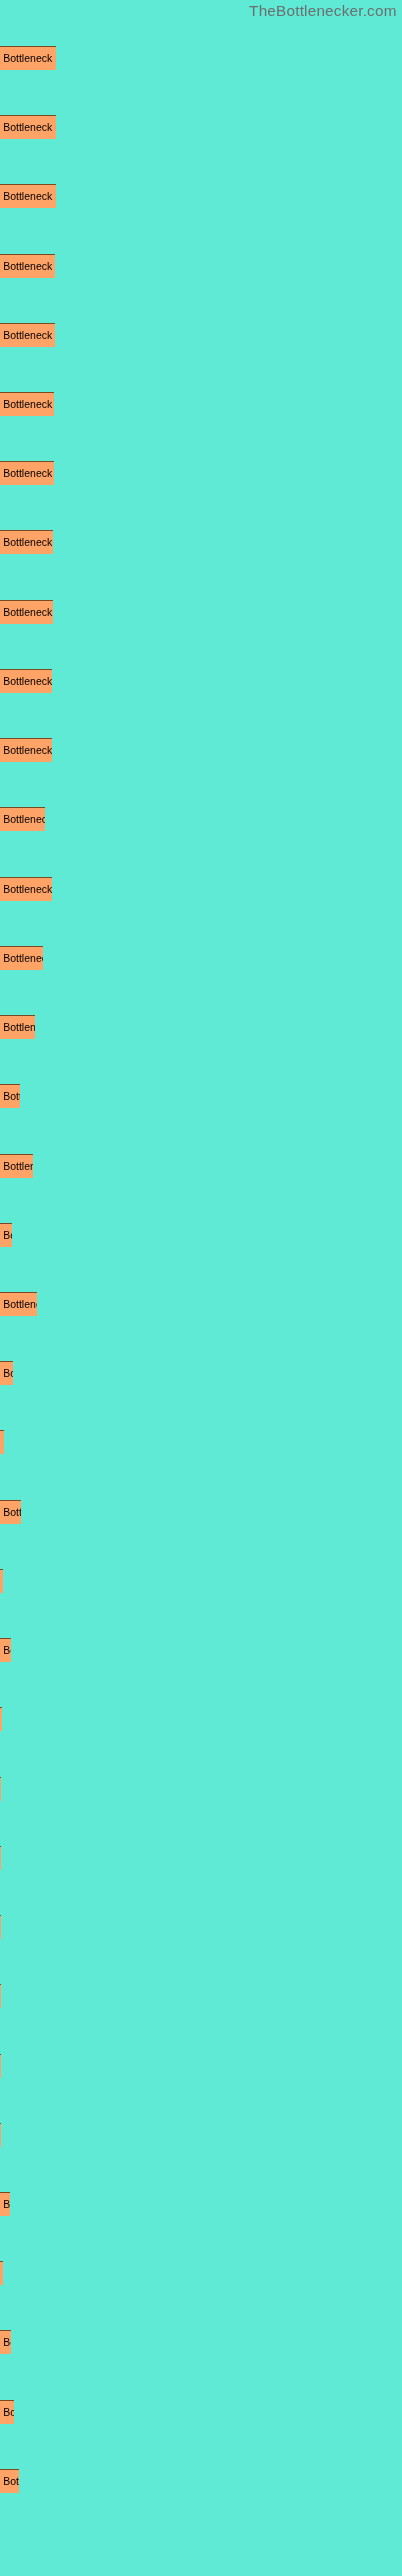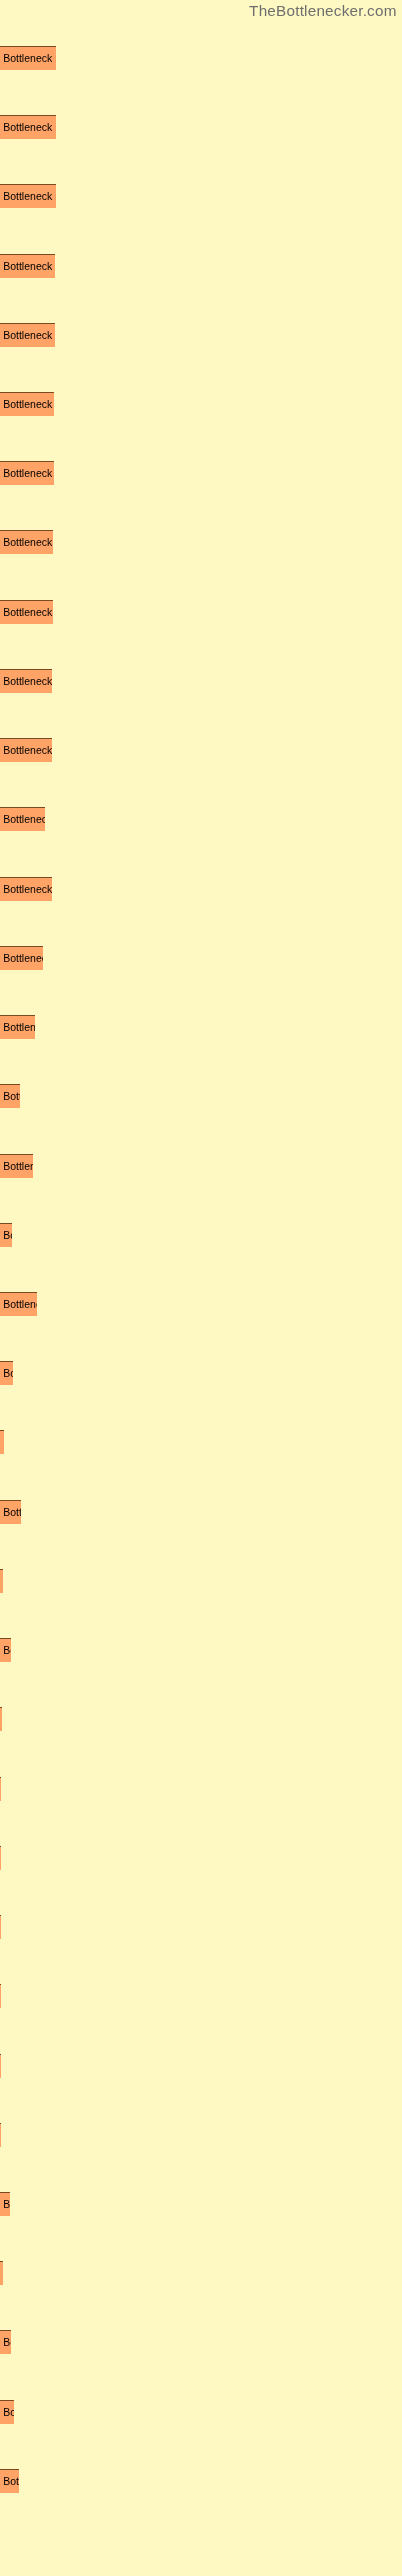--- a/index.html
+++ b/index.html
@@ -12,21 +12,21 @@
     height: 2576px;
     position: relative;
     overflow: hidden;
     font-family: "Liberation Sans", sans-serif;
   }
   #chart-root {
     position: absolute;
     left: 0; top: 0;
     width: 403px;
     height: 2576px;
-    background: #fef9c3;
+    background: #5eead4;
   }
   #site-title {
     position: absolute;
     right: 6.4px;
     top: 1.6px;
     font-family: "Liberation Sans", sans-serif;
     font-size: 15.3px;
     color: #6e6e6e;
     letter-spacing: 0.2px;
     white-space: nowrap;

